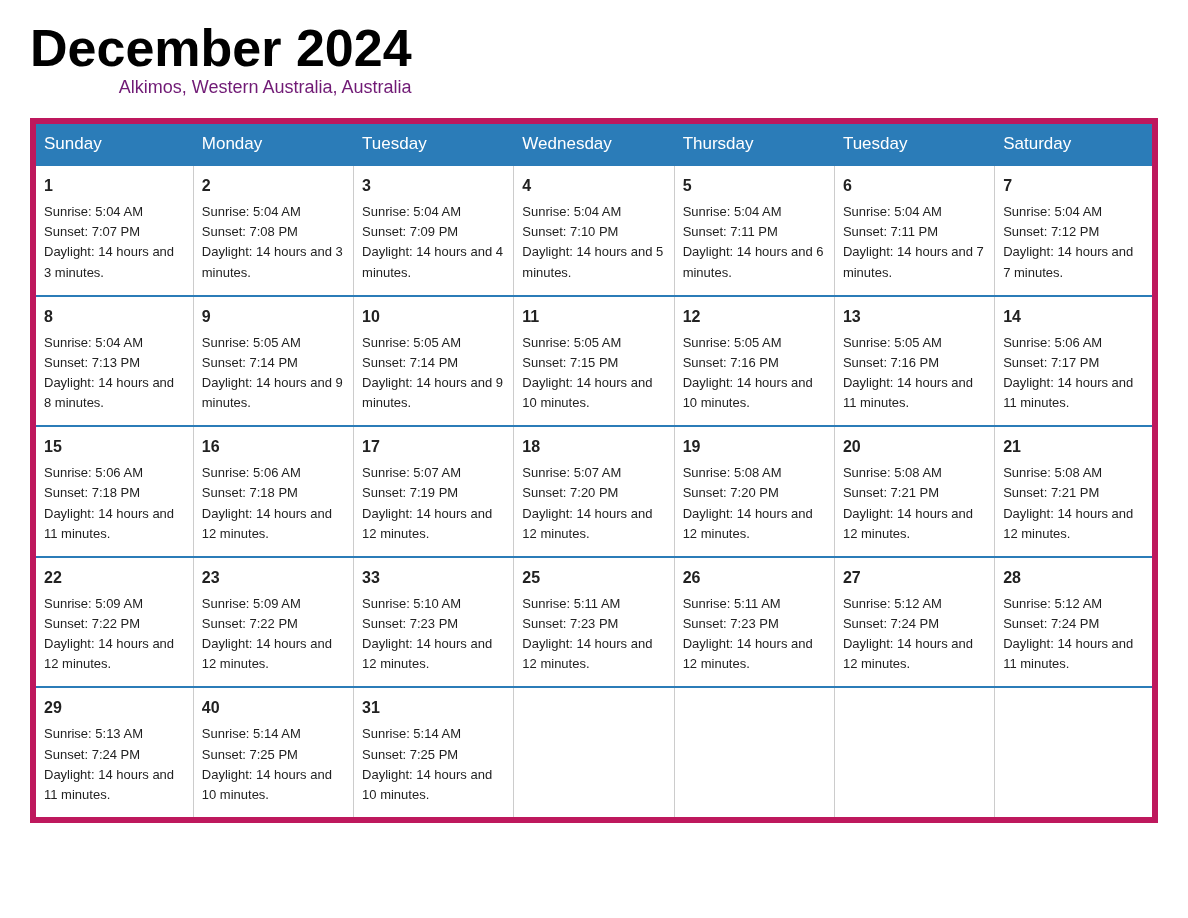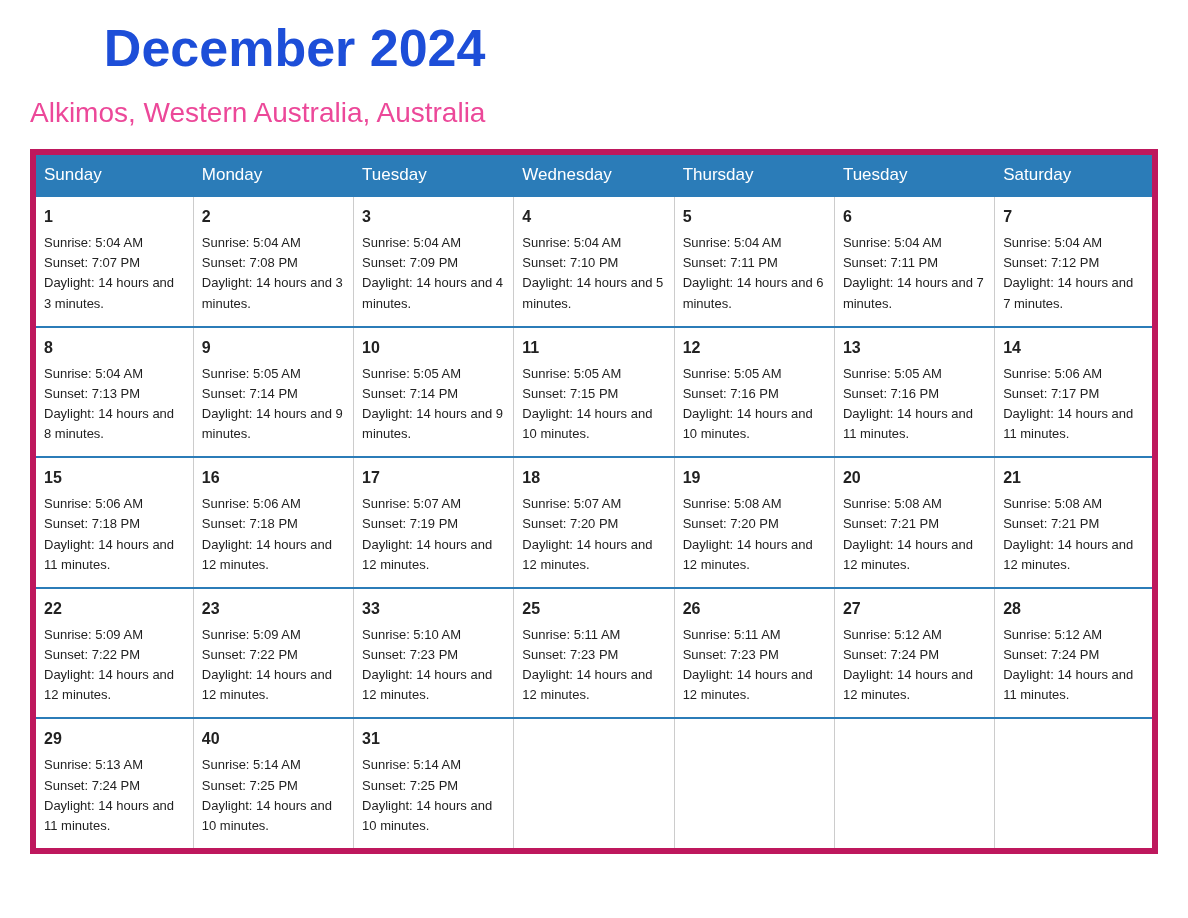--- a/index.html
+++ b/index.html
@@ -20,27 +20,27 @@
       display: flex;
       flex-direction: column;
       align-items: flex-start;
     }
     .title-area {
       text-align: right;
     }
     .month-title {
       font-size: 52px;
       font-weight: bold;
-      color: #1d4ed8;
+      color: #000000;
       line-height: 1.1;
     }
     .location-title {
-      font-size: 28px;
-      color: #ec4899;
-      margin-top: 20px;
+      font-size: 18px;
+      color: #701a75;
+      margin-top: 0;
     }
     .calendar-table {
       width: 100%;
       border-collapse: collapse;
       border: 6px solid #be185d;
     }
     .calendar-table th {
       background-color: #2b7cb8;
       color: #fff;
       font-size: 17px;

